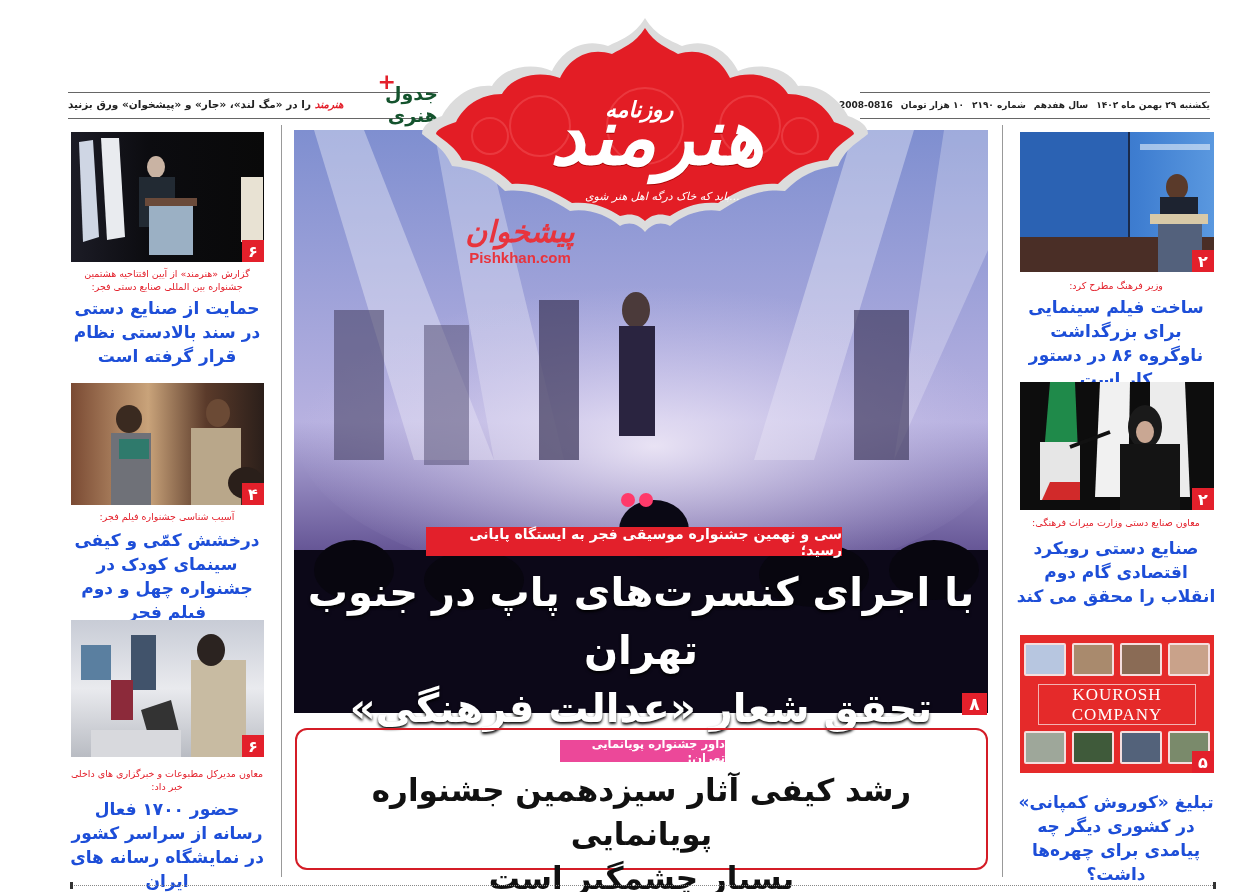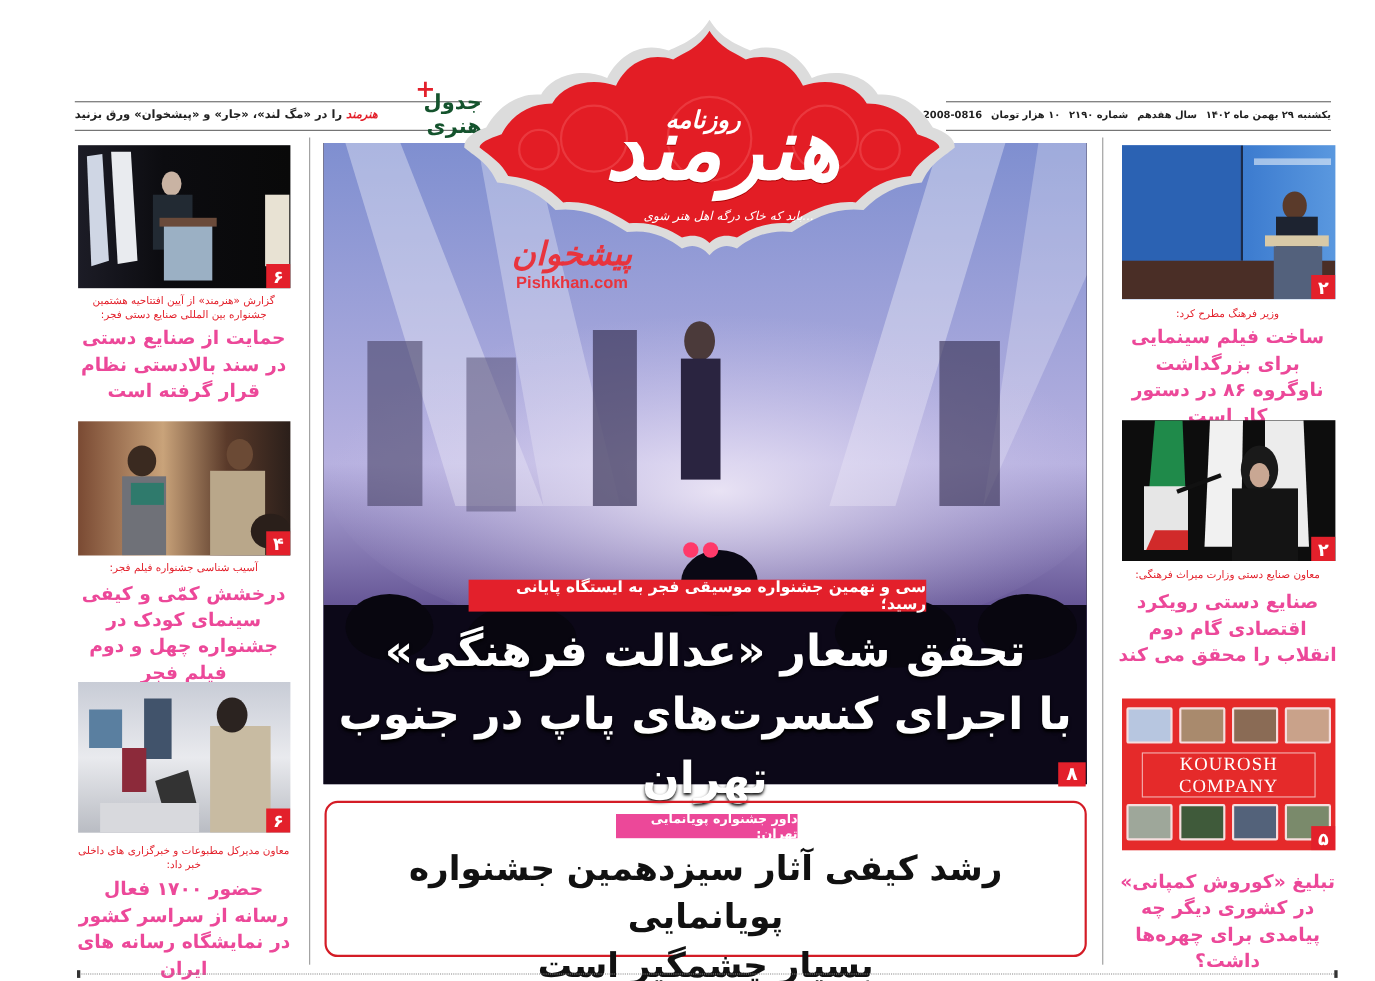--- a/index.html
+++ b/index.html
@@ -28,21 +28,21 @@
   .watermark { position: absolute; left: 460px; top: 215px; width: 120px; text-align: center; }
   .wm-fa { color: #e8343d; font-size: 30px; font-style: italic; font-weight: bold; font-family: "DejaVu Serif", serif; line-height: 34px; direction: rtl; }
   .wm-en { color: #e8343d; font-size: 15px; font-weight: bold; font-family: "Liberation Sans", sans-serif; }
 
   
   .col-sep { position: absolute; top: 125px; width: 1px; height: 752px; background: #999; }
 
   .thumb { position: absolute; overflow: hidden; }
   .thumb .badge { position: absolute; right: 0; bottom: 0; width: 22px; height: 22px; background: #e3202b; color: #fff; font-size: 16px; font-weight: bold; display: flex; align-items: center; justify-content: center; }
   .kicker { position: absolute; direction: rtl; text-align: center; color: #e3202b; font-weight: normal; font-size: 9.5px; line-height: 13px; }
-  .headline { position: absolute; direction: rtl; text-align: center; color: #ec4899; font-weight: bold; font-size: 17px; line-height: 24px; }
+  .headline { position: absolute; direction: rtl; text-align: center; color: #1d4ed8; font-weight: bold; font-size: 17px; line-height: 24px; }
 
   
   .hero { position: absolute; left: 294px; top: 130px; width: 694px; height: 583px; overflow: hidden; background: #1a1330; }
   .hero-kicker { position: absolute; left: 426px; top: 527px; width: 416px; height: 29px; background: #e3202b; color: #fff; font-weight: bold; font-size: 14px; direction: rtl; display: flex; align-items: center; justify-content: center; }
   .hero-title { position: absolute; left: 294px; top: 563px; width: 694px; direction: rtl; text-align: center; color: #fff; font-weight: bold; font-size: 40px; line-height: 58px; text-shadow: 0 2px 3px #000; }
   .hero-badge { position: absolute; left: 962px; top: 693px; width: 25px; height: 22px; background: #e3202b; color: #fff; font-size: 17px; font-weight: bold; display: flex; align-items: center; justify-content: center; }
 
   .boxed { position: absolute; left: 295px; top: 728px; width: 693px; height: 142px; border: 2.5px solid #d41c26; border-radius: 12px; }
   .boxed-kicker { position: absolute; left: 560px; top: 740px; width: 165px; height: 22px; background: #ec4899; color: #fff; font-weight: bold; font-size: 11.5px; direction: rtl; display: flex; align-items: center; justify-content: center; }
   .boxed-title { position: absolute; left: 300px; top: 768px; width: 683px; direction: rtl; text-align: center; color: #111; font-weight: bold; font-size: 31px; line-height: 44px; }
@@ -186,22 +186,22 @@
   <div class="logo-slogan">...باید که خاک درگه اهل هنر شوی</div>
 </div>
 
 <div class="watermark">
   <div class="wm-fa">پیشخوان</div>
   <div class="wm-en">Pishkhan.com</div>
 </div>
 
 <div class="hero-kicker">سی و نهمین جشنواره موسیقی فجر به ایستگاه پایانی رسید؛</div>
 <div class="hero-title">
+  <div>با اجرای کنسرت‌های پاپ در جنوب تهران</div>
   <div>تحقق شعار «عدالت فرهنگی»</div>
-  <div>با اجرای کنسرت‌های پاپ در جنوب تهران</div>
 </div>
 <div class="hero-badge">۸</div>
 
 <div class="boxed"></div>
 <div class="boxed-kicker">داور جشنواره پویانمایی تهران:</div>
 <div class="boxed-title">
   <div>رشد کیفی آثار سیزدهمین جشنواره پویانمایی</div>
   <div>بسیار چشمگیر است</div>
 </div>
 

